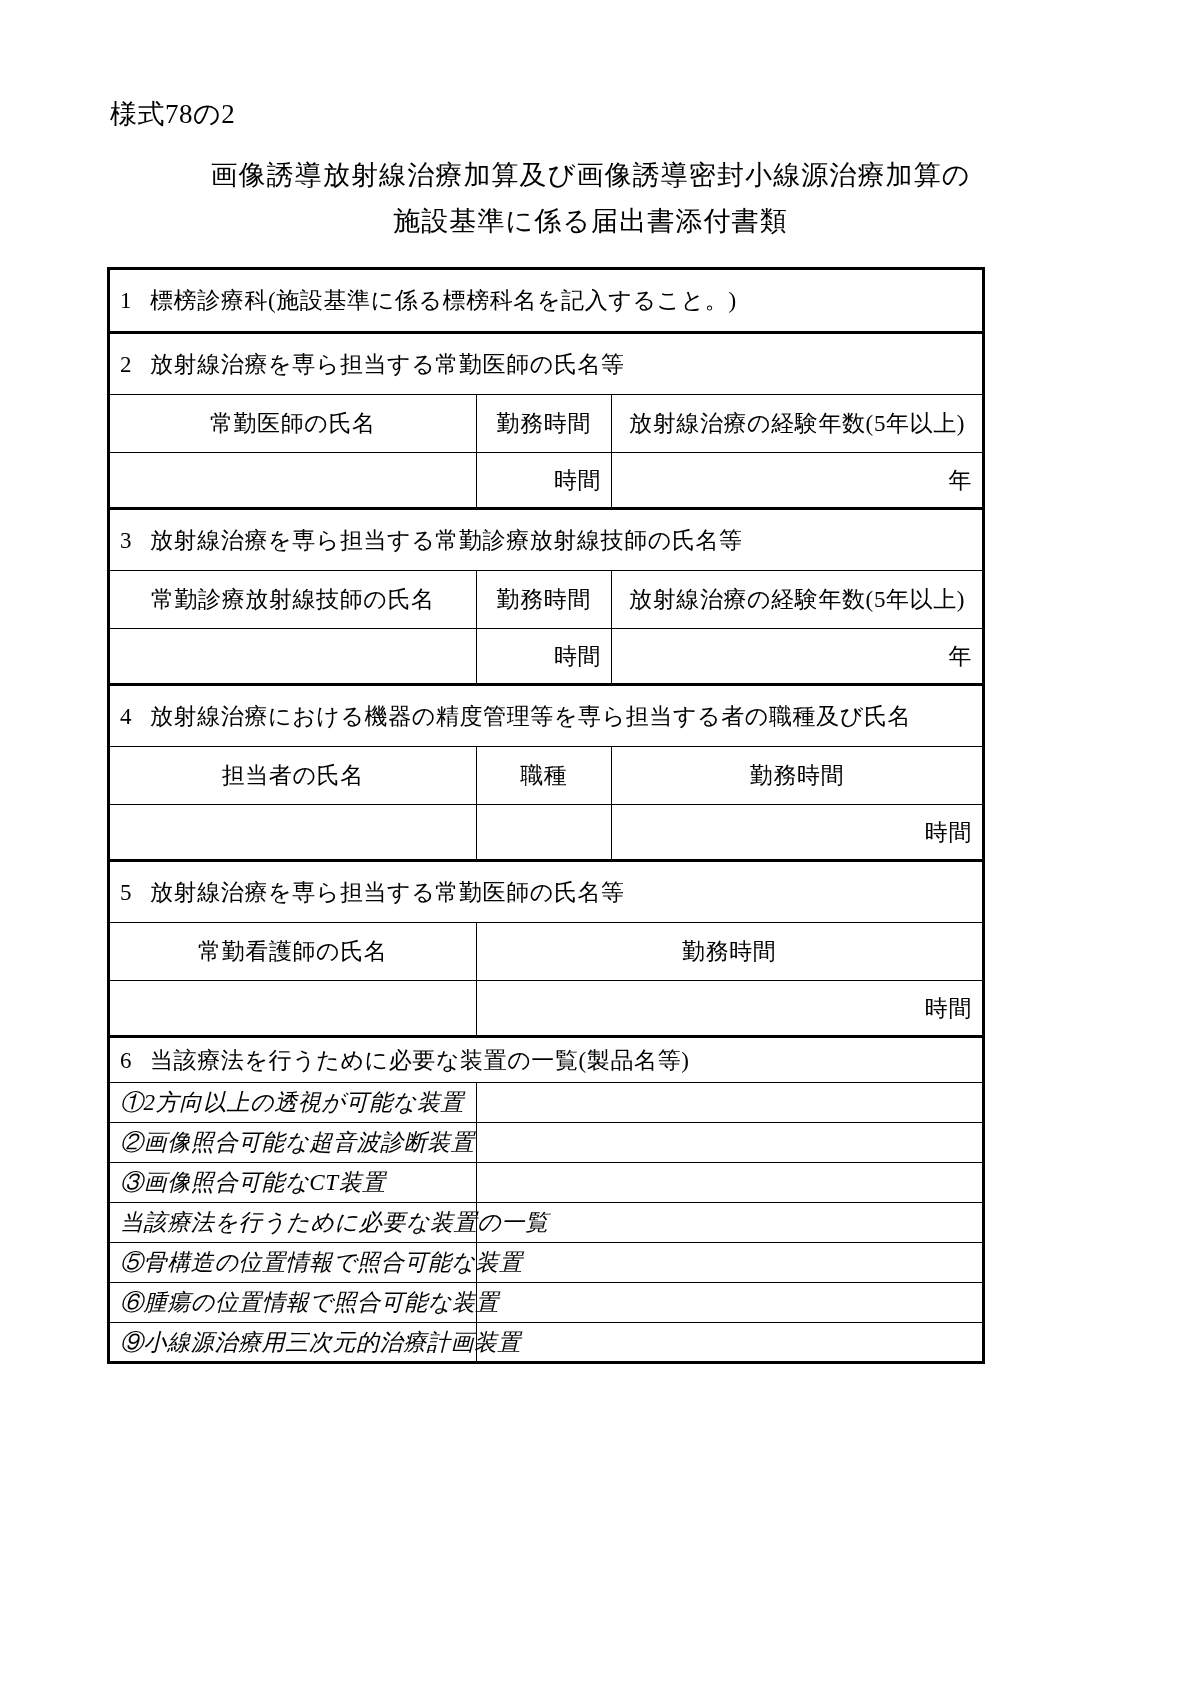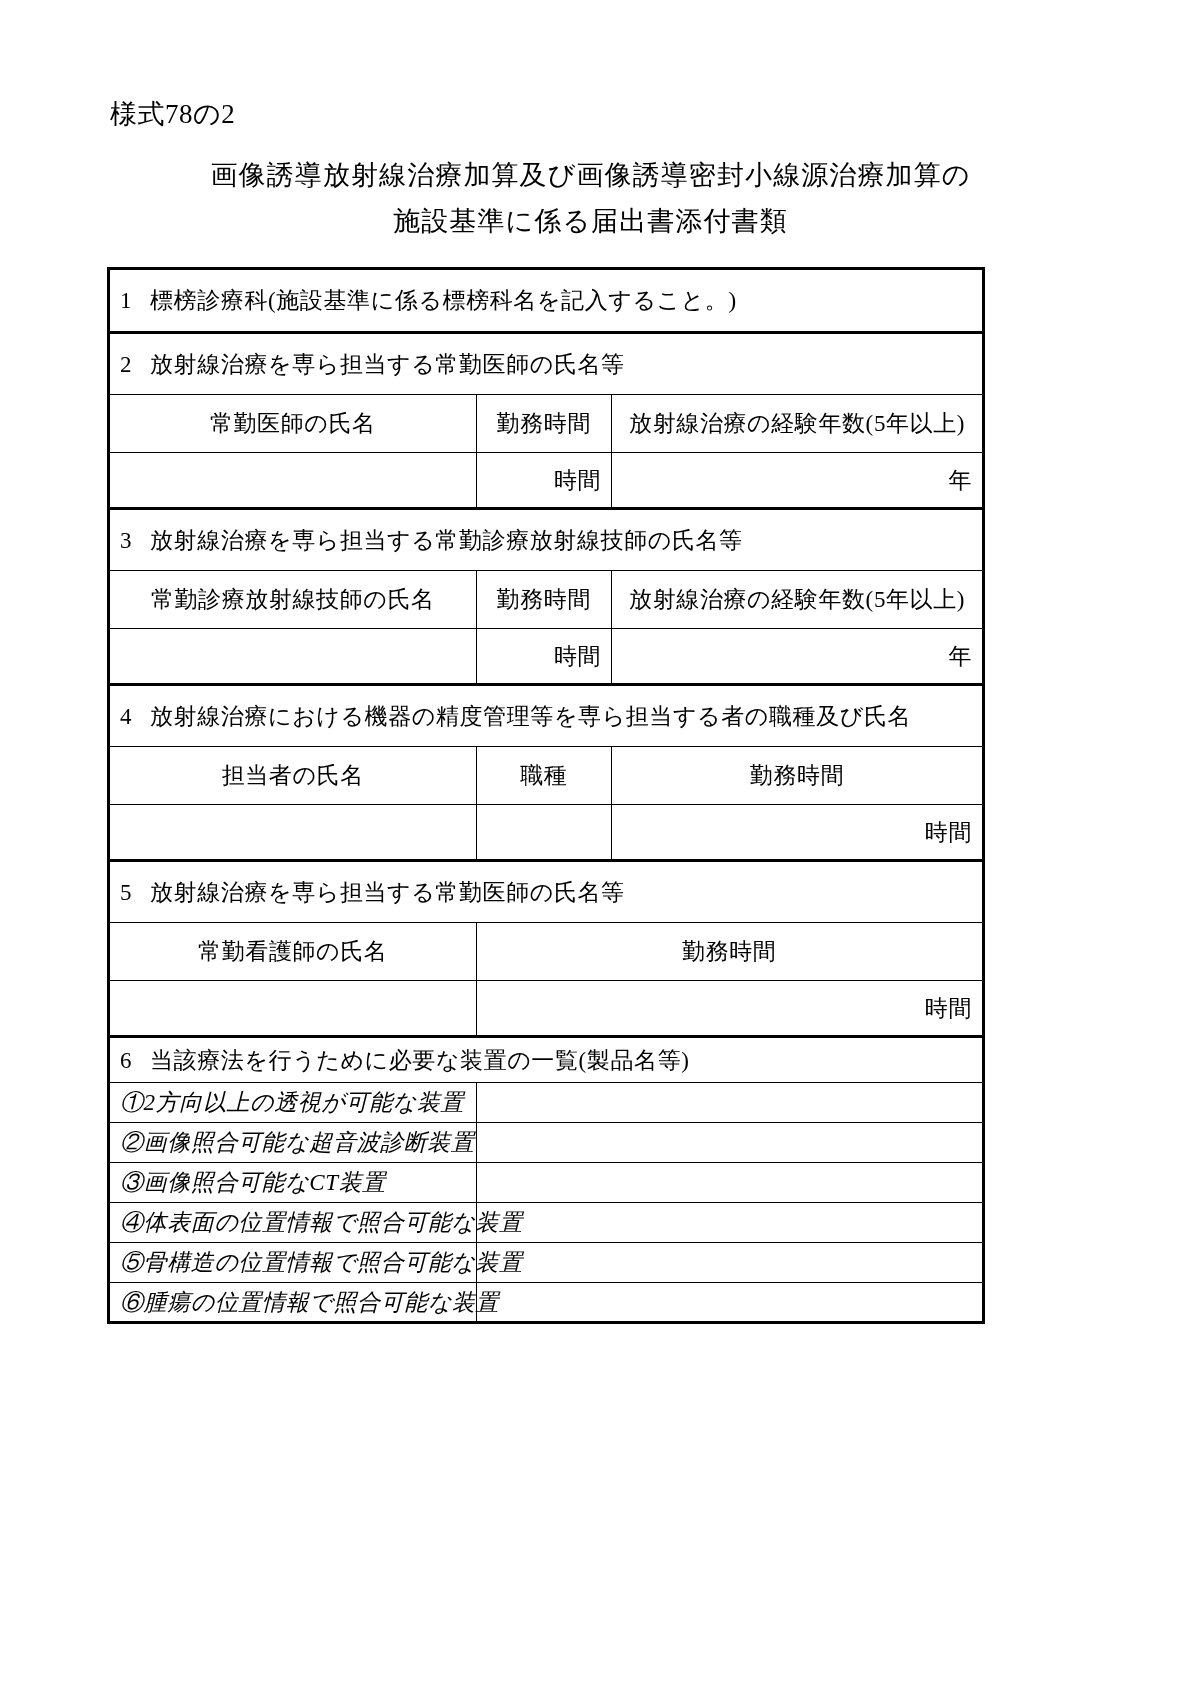--- a/index.html
+++ b/index.html
@@ -212,28 +212,32 @@
       </tr>
       <tr class="dev-row">
         <td class="edge-l dev-label">②画像照合可能な超音波診断装置</td>
         <td class="edge-r dev-value" colspan="2"></td>
       </tr>
       <tr class="dev-row">
         <td class="edge-l dev-label">③画像照合可能なCT装置</td>
         <td class="edge-r dev-value" colspan="2"></td>
       </tr>
       <tr class="dev-row">
-        <td class="edge-l dev-label">④体表面の位置情報で照合可能な装置</td>
+        <td class="edge-l dev-label">当該療法を行うために必要な装置の一覧</td>
         <td class="edge-r dev-value" colspan="2"></td>
       </tr>
       <tr class="dev-row">
         <td class="edge-l dev-label">⑤骨構造の位置情報で照合可能な装置</td>
         <td class="edge-r dev-value" colspan="2"></td>
       </tr>
       <tr class="dev-row">
         <td class="edge-l dev-label">⑥腫瘍の位置情報で照合可能な装置</td>
+        <td class="edge-r dev-value" colspan="2"></td>
+      </tr>
+      <tr class="dev-row">
+        <td class="edge-l dev-label">⑨小線源治療用三次元的治療計画装置</td>
         <td class="edge-r dev-value" colspan="2"></td>
       </tr>
 
     </tbody>
   </table>
 
 </div>
 
 </body></html>

